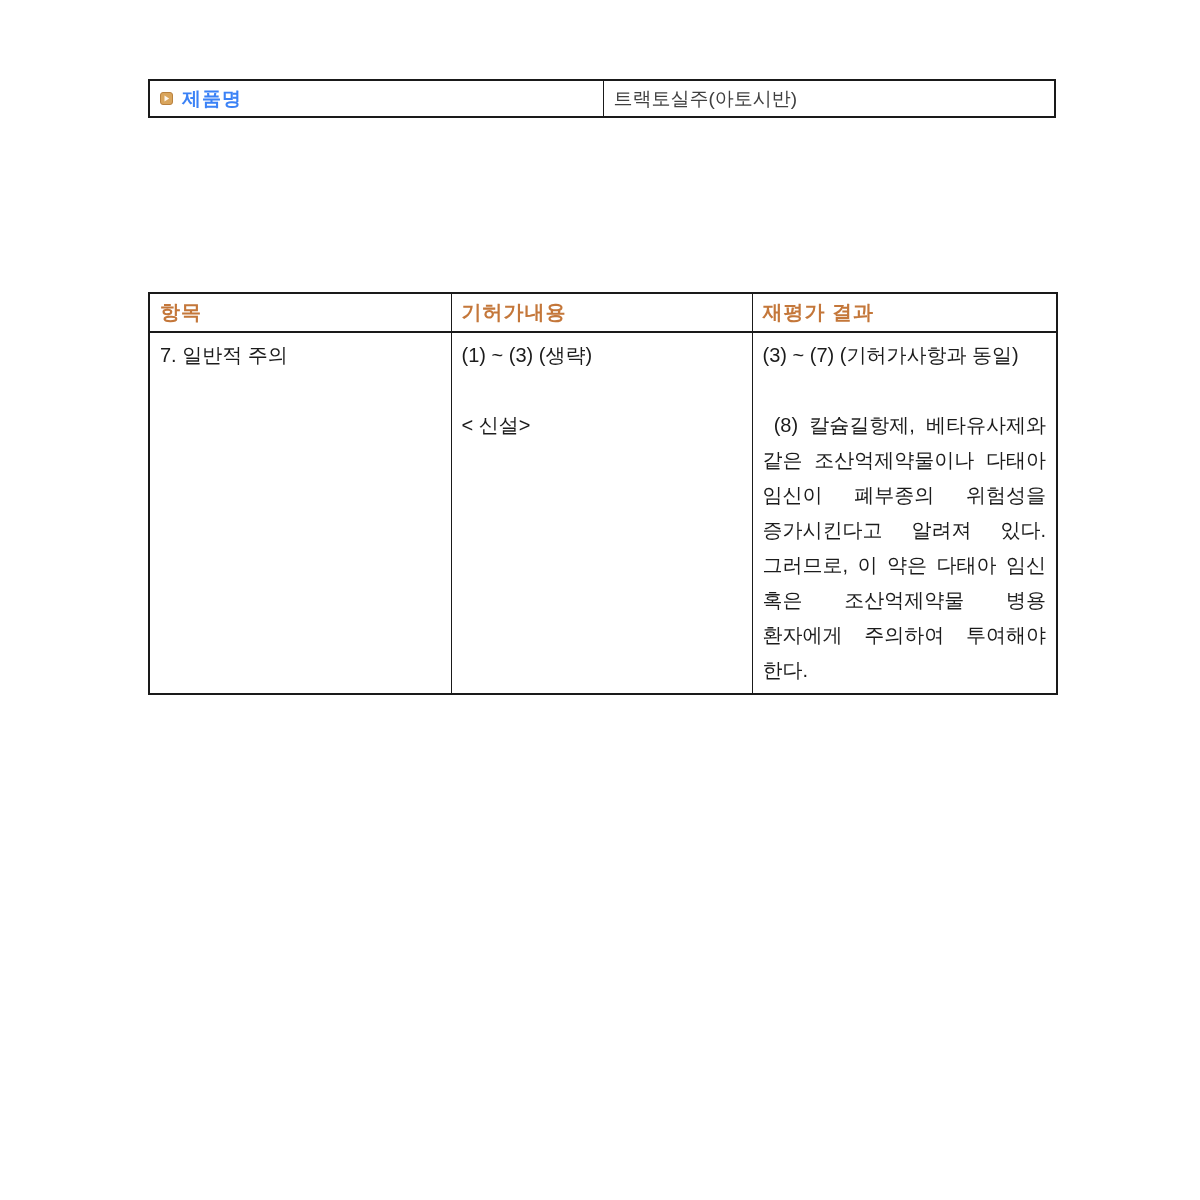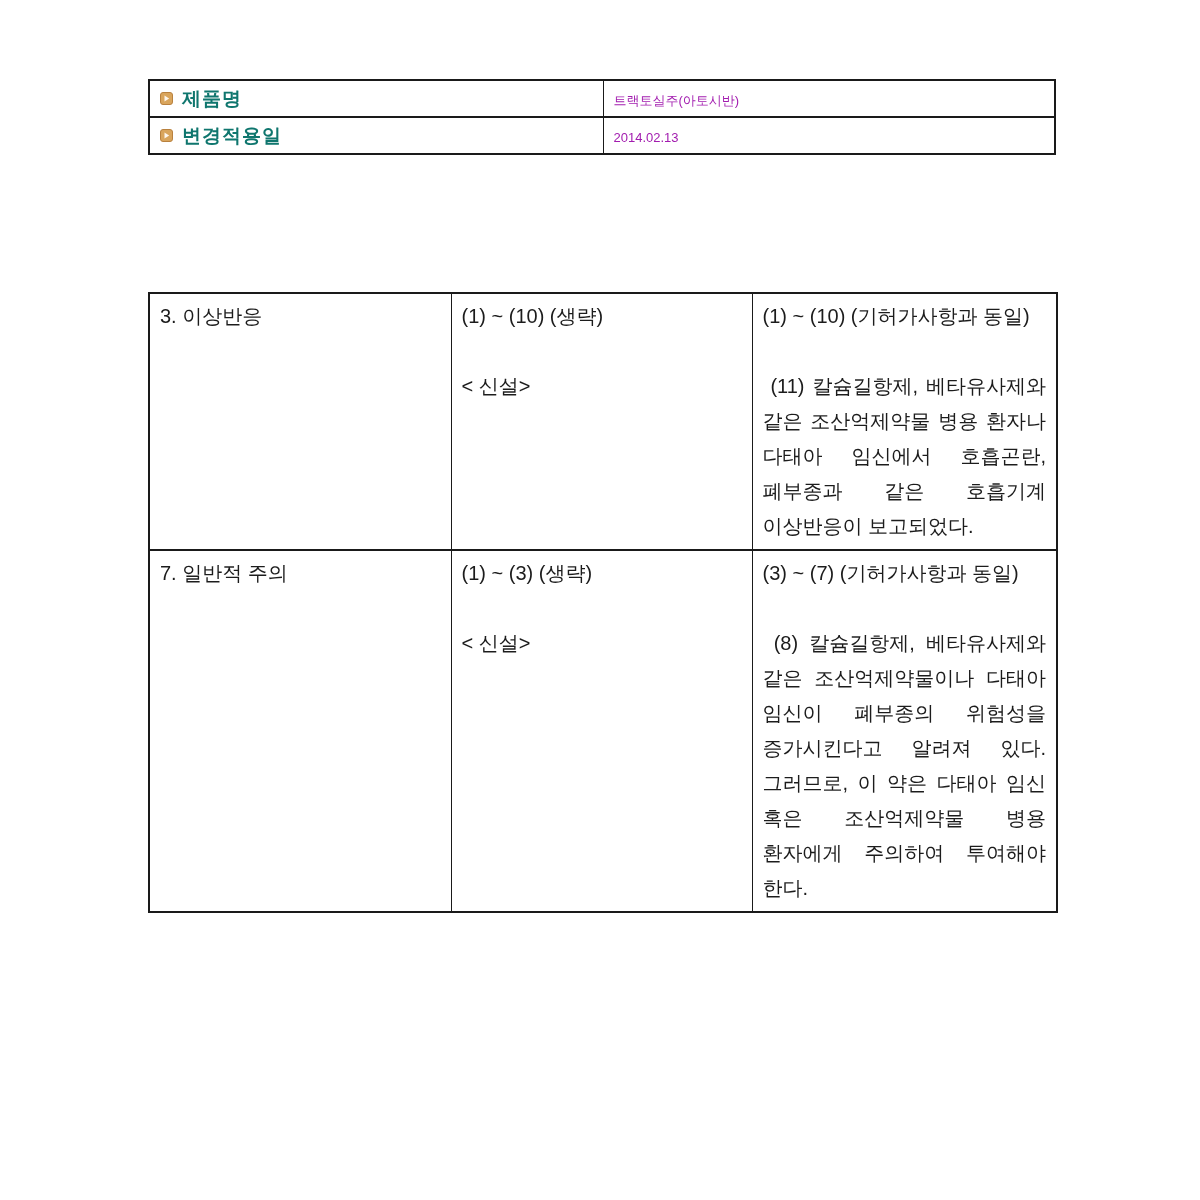--- a/index.html
+++ b/index.html
@@ -28,26 +28,26 @@
     border-bottom-width: 2px;
     height: 37px;
     vertical-align: middle;
     font-size: 19px;
     padding: 4px 10px;
     background: #ffffff;
   }
   .info-label-cell { width: 454px; }
   .label-wrap { display: flex; align-items: center; gap: 9px; }
   .info-label {
-    color: #0f766e;
+    color: #3b82f6;
     font-weight: bold;
     letter-spacing: 1px;
   }
   .bullet-icon { flex: 0 0 auto; display: inline-block; }
-  .info-value { font-size: 13px; color: #a21caf; }
+  .info-value { font-size: 19px; color: #404040; }
 
   
   .review-table {
     position: absolute;
     left: 148px; top: 292px;
     width: 908px;
     border: 2px solid #1a1a1a;
   }
   .review-table th, .review-table td {
     border: 1px solid #1a1a1a;
@@ -105,60 +105,36 @@
             <rect x="0.5" y="0.5" width="12" height="12" rx="2.5" fill="#d9a55c" stroke="#b9813e"></rect>
             <path d="M4.5 3.4 L9.2 6.5 L4.5 9.6 Z" fill="#fdf6ec"></path>
           </svg>
           <span class="info-label">제품명</span>
         </span>
       </td>
       <td>
         <span class="info-value">트랙토실주(아토시반)</span>
       </td>
     </tr>
-    <tr>
-      <td class="info-label-cell">
-        <span class="label-wrap">
-          <svg class="bullet-icon" width="13" height="13" viewBox="0 0 13 13">
-            <rect x="0.5" y="0.5" width="12" height="12" rx="2.5" fill="#d9a55c" stroke="#b9813e"></rect>
-            <path d="M4.5 3.4 L9.2 6.5 L4.5 9.6 Z" fill="#fdf6ec"></path>
-          </svg>
-          <span class="info-label">변경적용일</span>
-        </span>
-      </td>
-      <td>
-        <span class="info-value">2014.02.13</span>
-      </td>
-    </tr>
   </tbody>
     </table>
 
   <table class="review-table">
     <colgroup>
       <col class="col-item">
       <col class="col-approved">
       <col class="col-result">
     </colgroup>
     <tbody>
+        <tr>
+      <th>항목</th>
+      <th>기허가내용</th>
+      <th>재평가 결과</th>
+    </tr>
 
-    <tr class="row-1">
-      <td>
-        <div class="item-text">3. 이상반응</div>
-      </td>
-      <td>
-        <p class="cell-line">(1) ~ (10) (생략)</p>
-        <p class="cell-line blank-line"></p>
-        <p class="cell-line">&lt; 신설&gt;</p>
-      </td>
-      <td>
-        <p class="cell-line">(1) ~ (10) (기허가사항과 동일)</p>
-        <p class="cell-line blank-line"></p>
-        <p class="cell-para">&nbsp;(11) 칼슘길항제, 베타유사제와 같은 조산억제약물 병용 환자나 다태아 임신에서 호흡곤란, 폐부종과 같은 호흡기계 이상반응이 보고되었다.</p>
-      </td>
-    </tr>
 
     <tr class="row-2">
       <td>
         <div class="item-text">7. 일반적 주의</div>
       </td>
       <td>
         <p class="cell-line">(1) ~ (3) (생략)</p>
         <p class="cell-line blank-line"></p>
         <p class="cell-line">&lt; 신설&gt;</p>
       </td>

